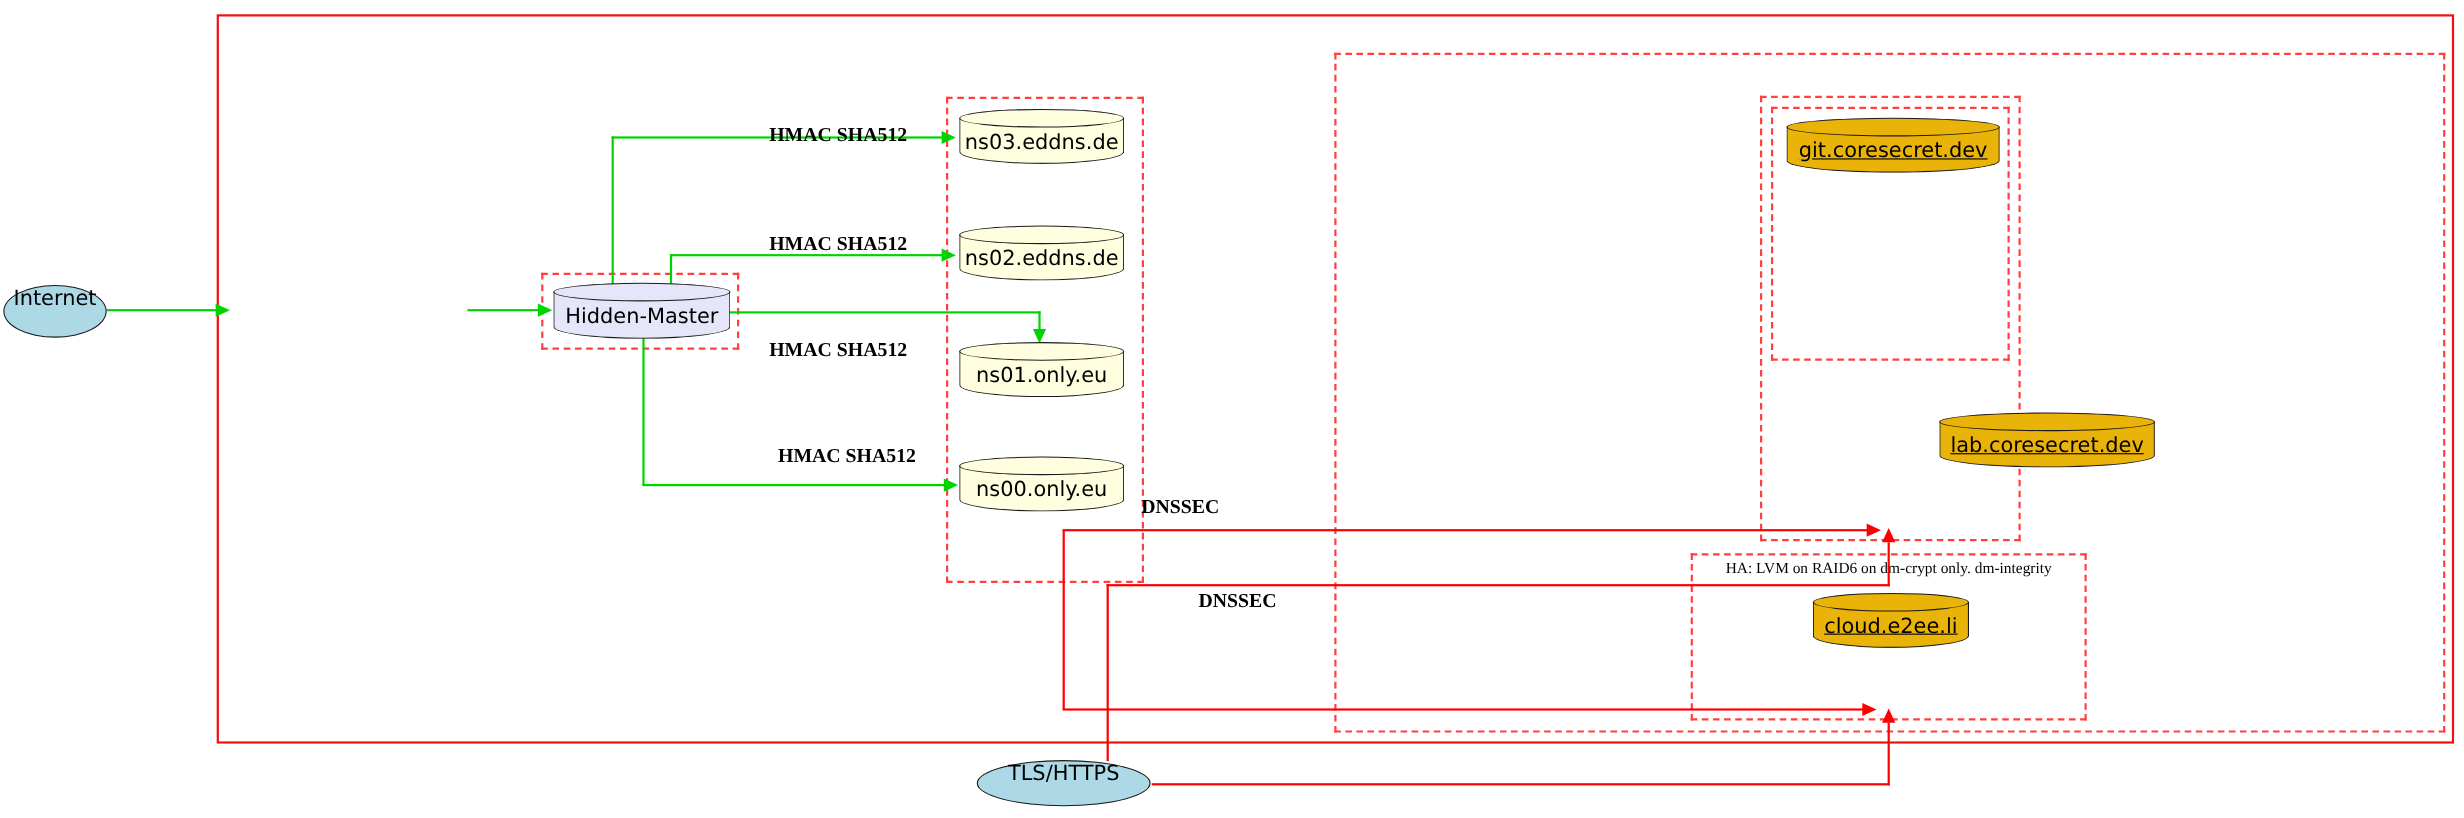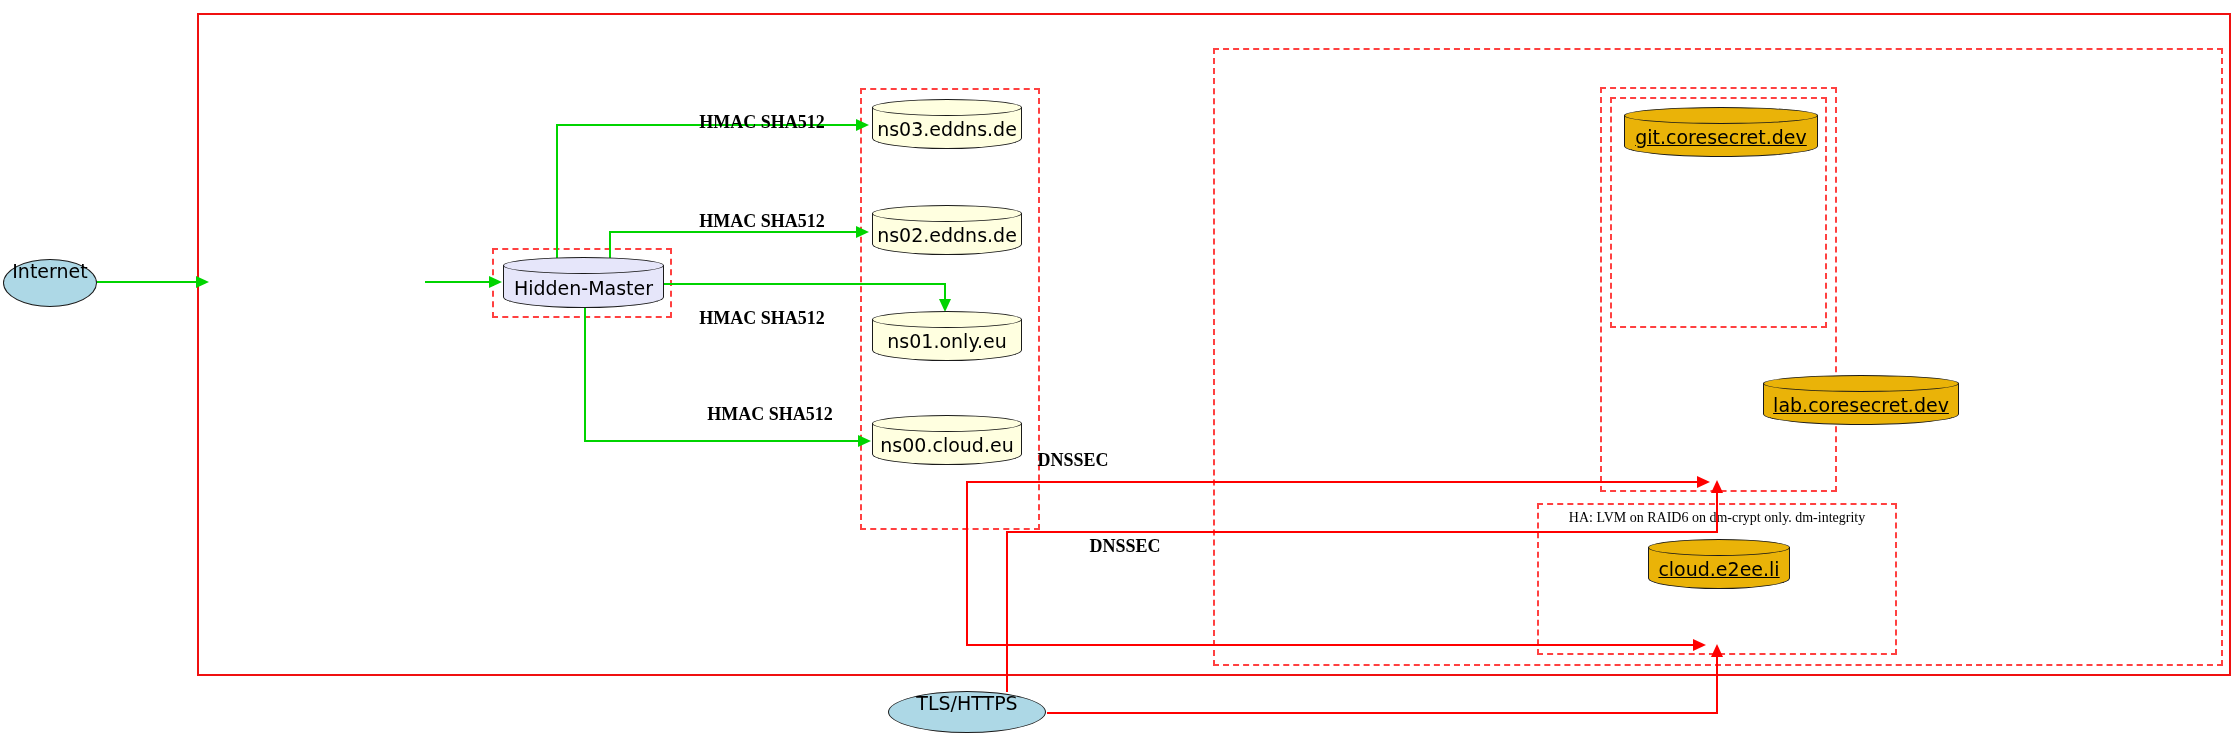--- a/index.html
+++ b/index.html
@@ -118,21 +118,21 @@
   <div class="cyl yellow" style="left:872px;top:107px;width:148px;height:41px;">
     <span class="node-label">ns03.eddns.de</span>
   </div>
   <div class="cyl yellow" style="left:872px;top:213px;width:148px;height:41px;">
     <span class="node-label">ns02.eddns.de</span>
   </div>
   <div class="cyl yellow" style="left:872px;top:319px;width:148px;height:41px;">
     <span class="node-label">ns01.only.eu</span>
   </div>
   <div class="cyl yellow" style="left:872px;top:423px;width:148px;height:41px;">
-    <span class="node-label">ns00.cloud.eu</span>
+    <span class="node-label">ns00.only.eu</span>
   </div>
 
   <div class="cyl pink" style="left:1624px;top:115px;width:192px;height:41px;">
     <span class="node-label">git.coresecret.dev</span>
   </div>
   <div class="cyl pink" style="left:1715px;top:383px;width:194px;height:41px;margin-left:48px;">
     <span class="node-label">lab.coresecret.dev</span>
   </div>
   <div class="cyl pink" style="left:1648px;top:547px;width:140px;height:41px;">
     <span class="node-label">cloud.e2ee.li</span>

